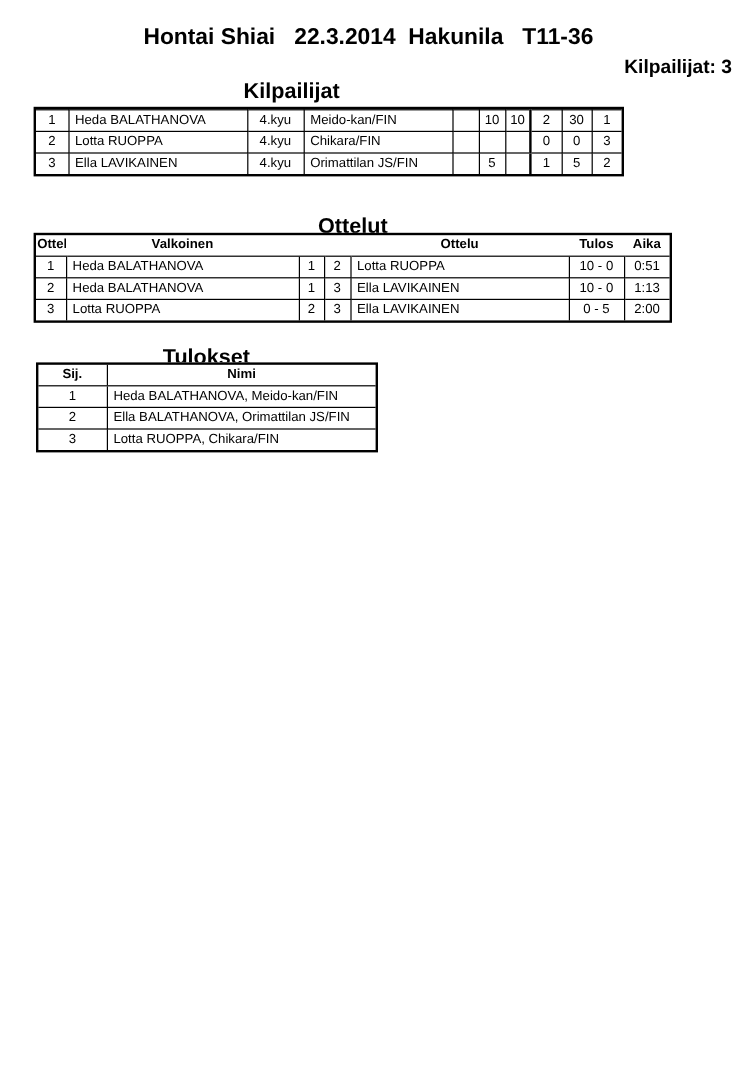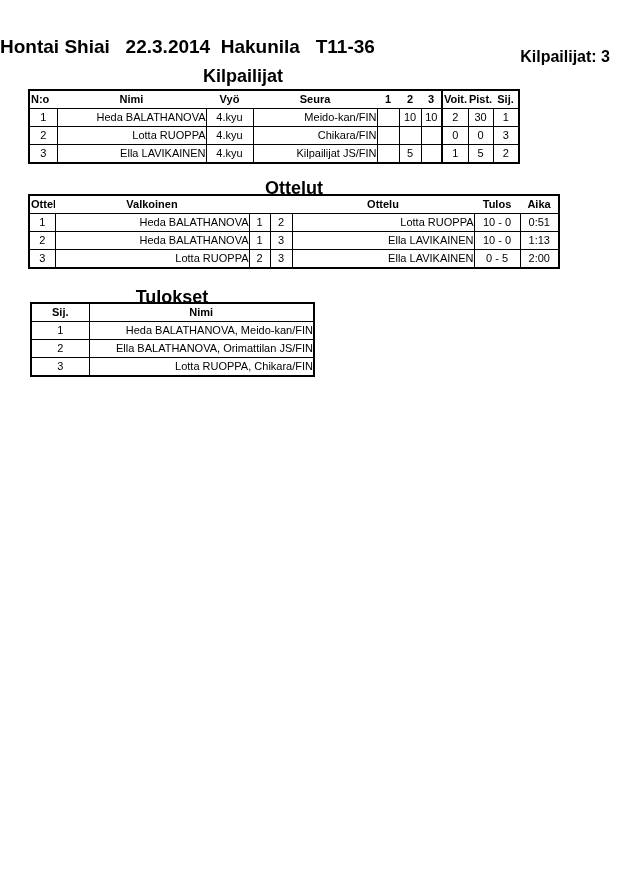--- a/index.html
+++ b/index.html
@@ -14,26 +14,25 @@
     color: #000000;
     position: relative;
     overflow: hidden;
   }
   .abs { position: absolute; }
 
   .main-title {
     top: 21px;
     left: 0;
     width: 614px;
-    text-align: left;
+    text-align: center;
     font-size: 19px;
     font-weight: bold;
     white-space: pre;
     letter-spacing: 0px;
-    margin-top: 15px;
   }
   .count-label {
     top: 48px;
     right: 20px;
     font-size: 16px;
     font-weight: bold;
   }
   .sec-title {
     font-size: 18px;
     font-weight: bold;
@@ -75,21 +74,21 @@
     font-weight: bold;
     border: none;
     border-bottom: 1px solid #000000;
   }
   td { border: 1px solid #000000; }
 
   tr td:first-child { border-left: none; }
   tr td:last-child  { border-right: none; }
   tr:last-child td  { border-bottom: none; }
 
-  .left  { text-align: right; padding-left: 5px; }
+  .left  { text-align: left; padding-left: 5px; }
   .ctr   { text-align: center; }
   .edge  { text-align: left; padding-left: 1px; }
   .thick-l { border-left: 2px solid #000000 !important; }
   .div-l   { border-left: 1px solid #000000; }
 </style>
 </head>
 <body>
 
 <div class="abs main-title">Hontai Shiai   22.3.2014  Hakunila   T11-36</div>
 <div class="abs count-label">Kilpailijat: 3</div>
@@ -103,32 +102,20 @@
         <col style="width:47px">
         <col style="width:124px">
       <col style="width:22px">
         <col style="width:22px">
         <col style="width:21px">
       <col style="width:26px">
         <col style="width:25px">
         <col style="width:25px">
     </colgroup>
     <tbody>
-        <tr>
-      <th class="edge">N:o</th>
-      <th class="ctr">Nimi</th>
-      <th class="ctr">Vyö</th>
-      <th class="ctr">Seura</th>
-      <th class="ctr">1</th>
-      <th class="ctr">2</th>
-      <th class="ctr">3</th>
-      <th class="ctr thick-l">Voit.</th>
-      <th class="ctr">Pist.</th>
-      <th class="ctr">Sij.</th>
-    </tr>
     <tr>
       <td class="ctr">1</td>
       <td class="left">Heda BALATHANOVA</td>
       <td class="ctr">4.kyu</td>
       <td class="left">Meido-kan/FIN</td>
       <td class="ctr"></td>
       <td class="ctr">10</td>
       <td class="ctr">10</td>
       <td class="ctr thick-l">2</td>
       <td class="ctr">30</td>
@@ -143,21 +130,21 @@
       <td class="ctr"></td>
       <td class="ctr"></td>
       <td class="ctr thick-l">0</td>
       <td class="ctr">0</td>
       <td class="ctr">3</td>
     </tr>
     <tr>
       <td class="ctr">3</td>
       <td class="left">Ella LAVIKAINEN</td>
       <td class="ctr">4.kyu</td>
-      <td class="left">Kilpailijat JS/FIN</td>
+      <td class="left">Orimattilan JS/FIN</td>
       <td class="ctr"></td>
       <td class="ctr">5</td>
       <td class="ctr"></td>
       <td class="ctr thick-l">1</td>
       <td class="ctr">5</td>
       <td class="ctr">2</td>
     </tr>
   </tbody>
     </table>
 </div>

